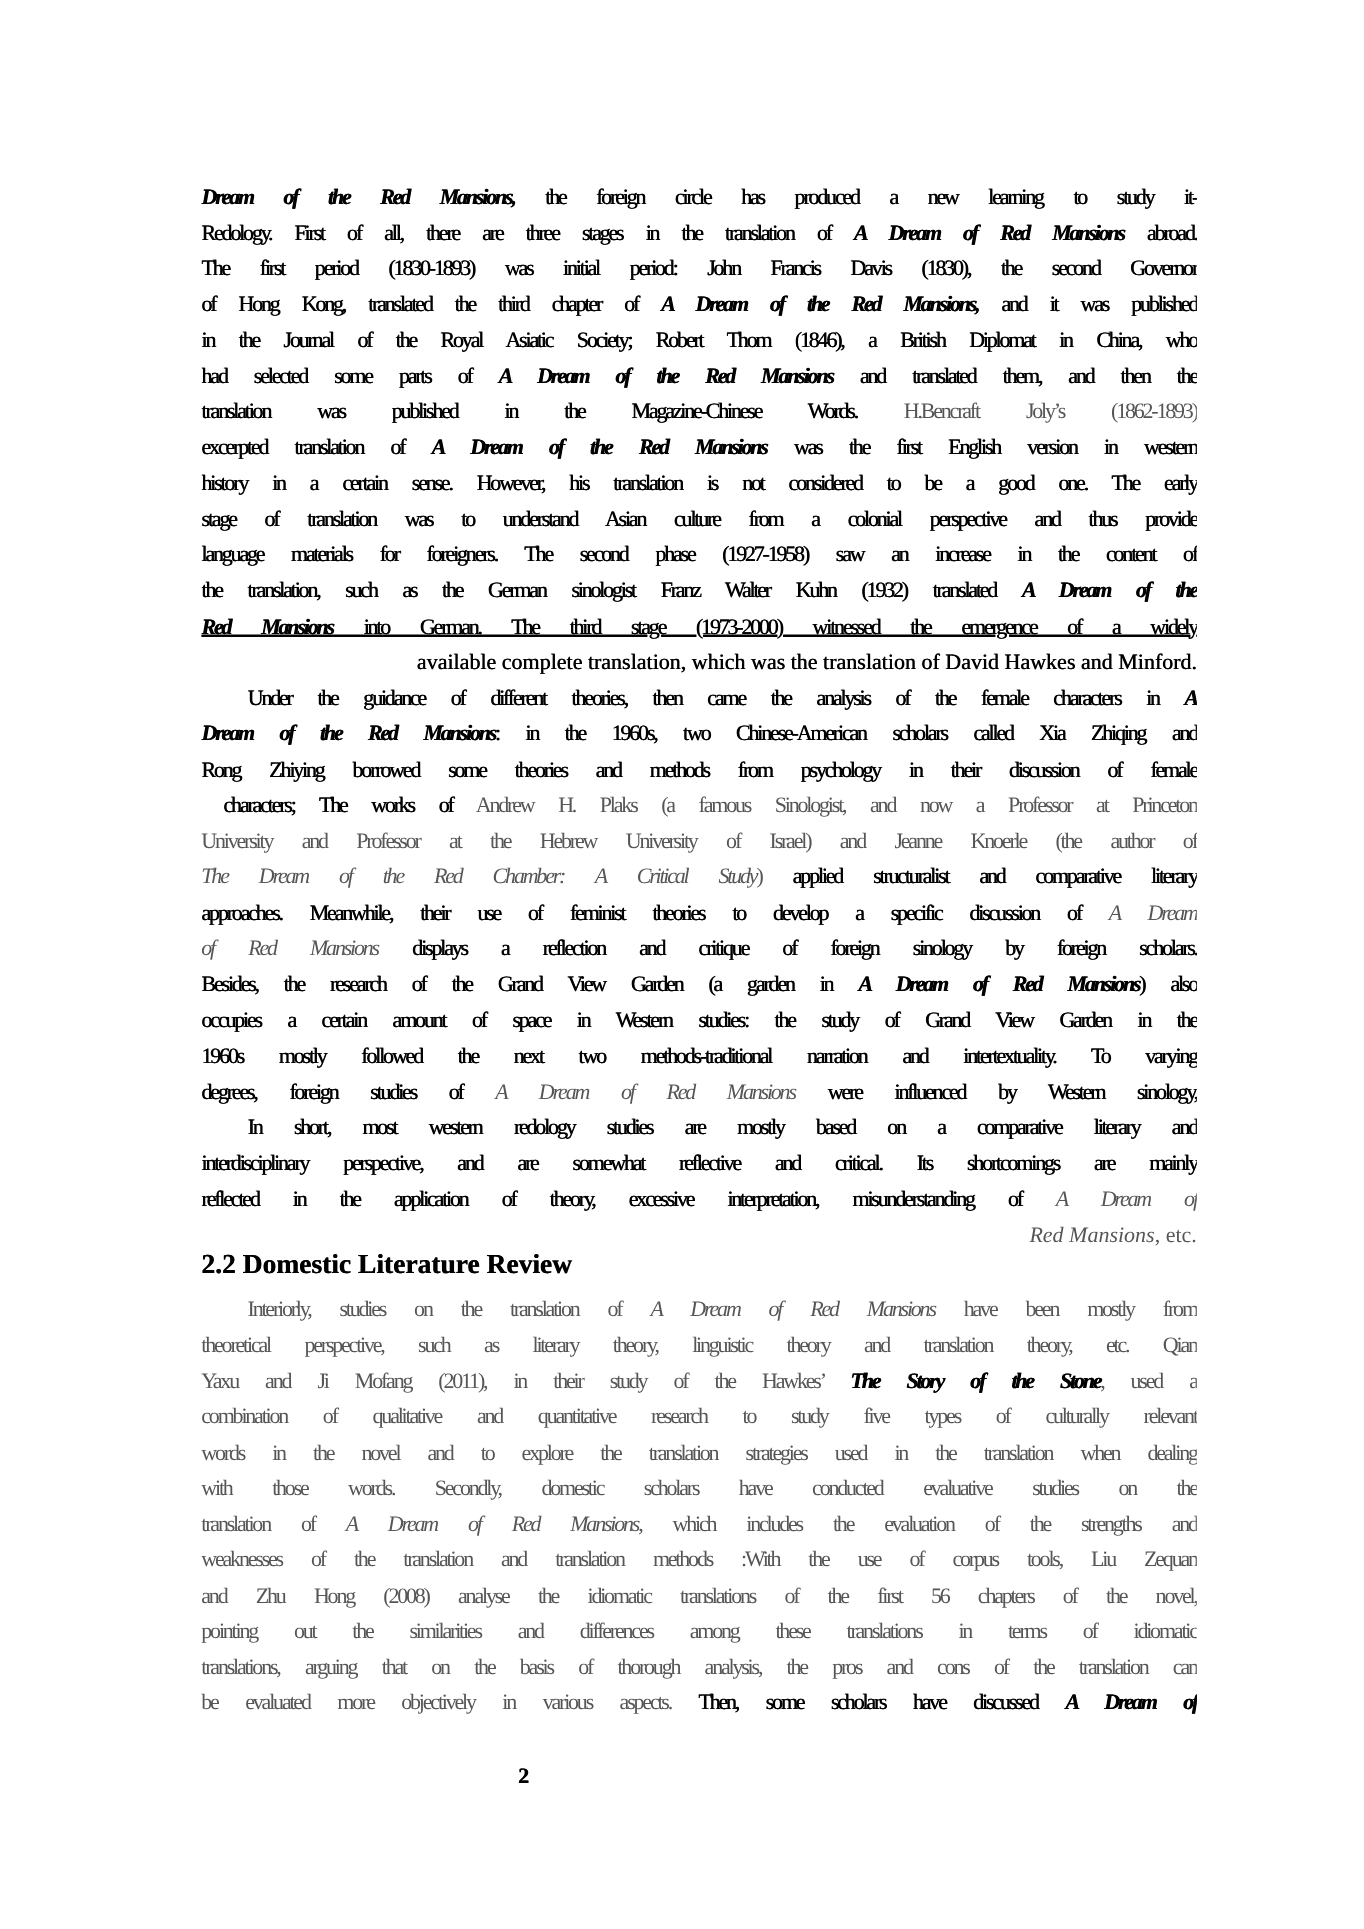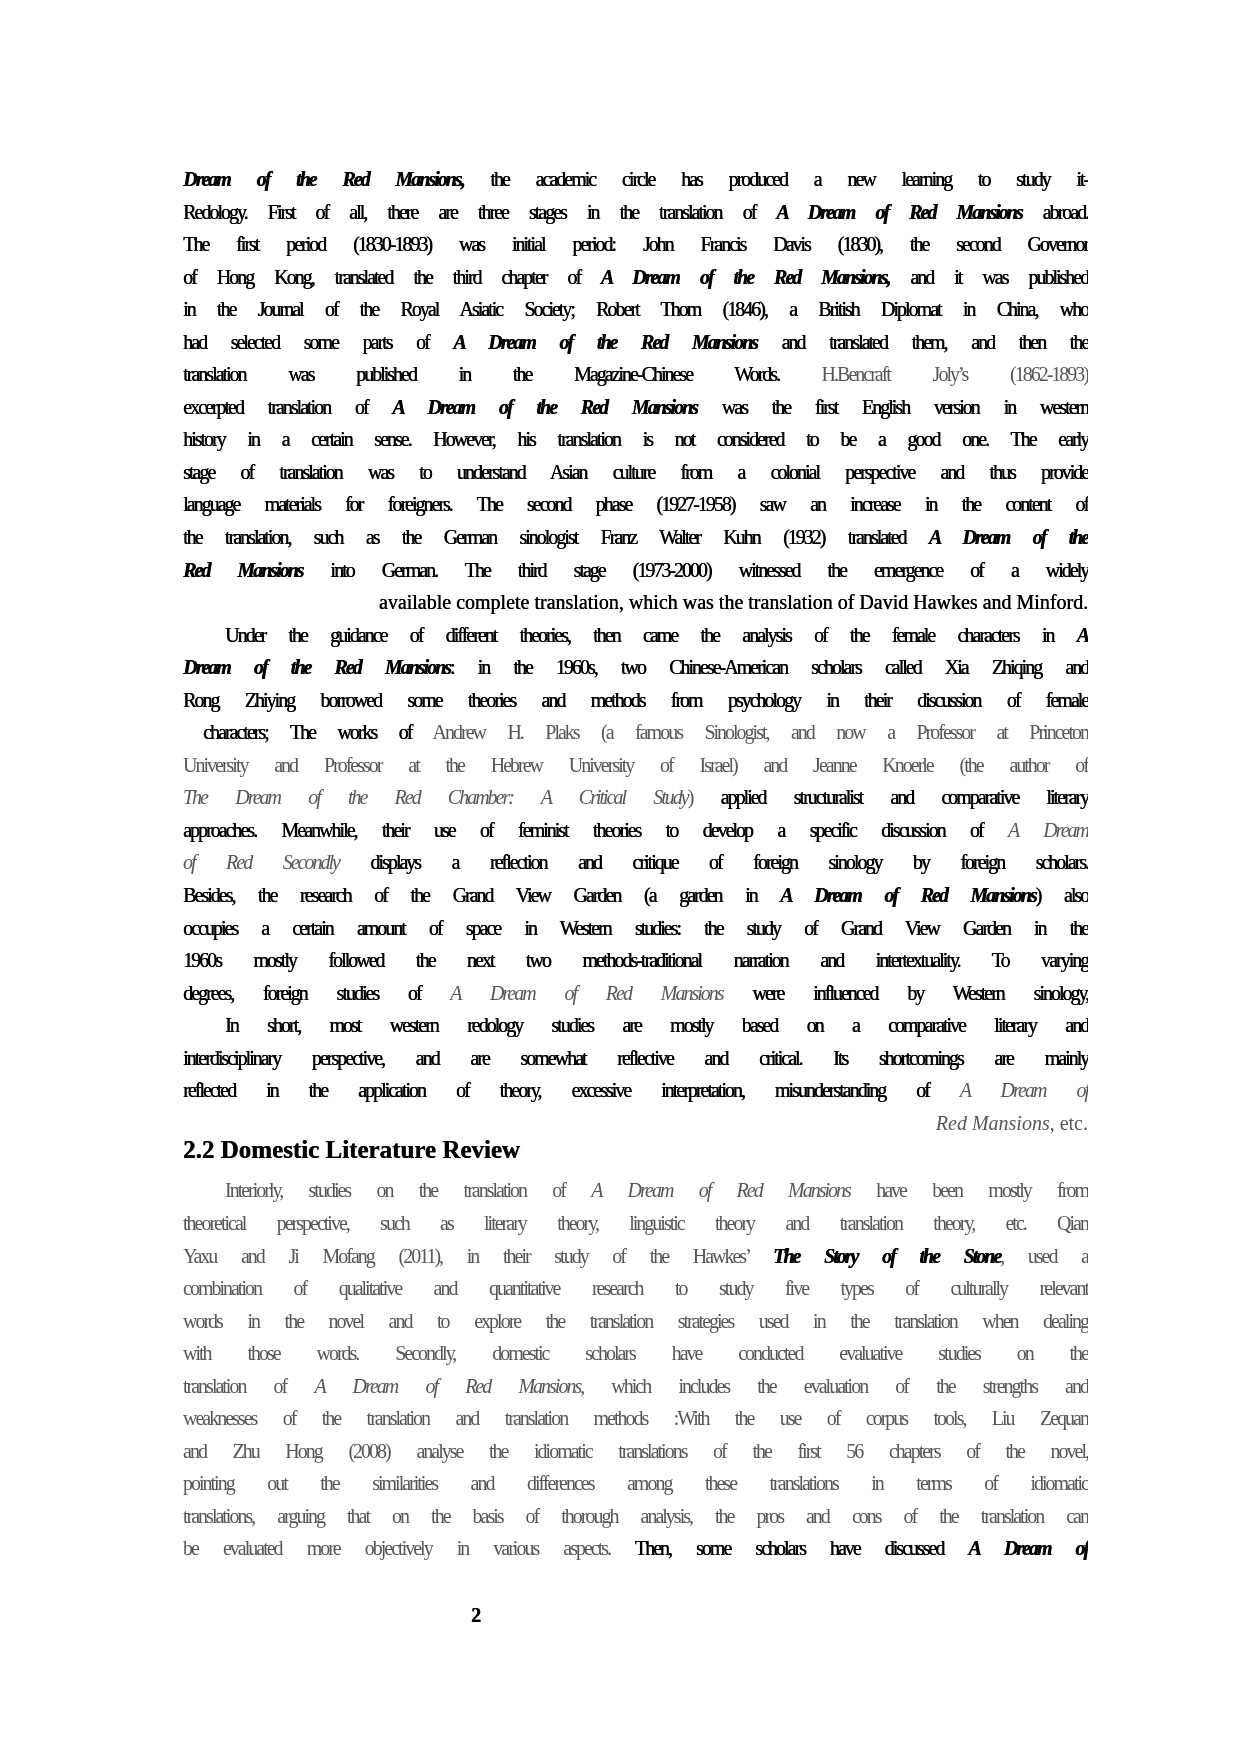--- a/index.html
+++ b/index.html
@@ -62,44 +62,44 @@
     font-size:20px;font-weight:bold;
     color:var(--ink-dark);
     text-shadow:0.4px 0 0 currentColor;
   }
 </style>
 </head>
 <body>
 
 <div class="column">
     <div class="para">
-      <div class="line just" style="letter-spacing: -2px;"><span class="dk bd it">Dream of the Red Mansions,</span><span class="dk"> the academic circle has produced a new learning to study it-</span></div>
+      <div class="line just" style="letter-spacing: -2px;"><span class="dk bd it">Dream of the Red Mansions,</span><span class="dk"> the foreign circle has produced a new learning to study it-</span></div>
       <div class="line just" style="letter-spacing: -2px;"><span class="dk">Redology. First of all, there are three stages in the translation of </span><span class="dk bd it">A Dream of Red Mansions</span><span class="dk"> abroad.</span></div>
       <div class="line just" style="letter-spacing: -2px;"><span class="dk">The first period (1830-1893) was initial period: John Francis Davis (1830), the second Governor</span></div>
       <div class="line just" style="letter-spacing: -2px;"><span class="dk">of Hong Kong, translated the third chapter of </span><span class="dk bd it">A Dream of the Red Mansions,</span><span class="dk"> and it was published</span></div>
       <div class="line just" style="letter-spacing: -2px;"><span class="dk">in the Journal of the Royal Asiatic Society; Robert Thom (1846), a British Diplomat in China, who</span></div>
       <div class="line just" style="letter-spacing: -2px;"><span class="dk">had selected some parts of </span><span class="dk bd it">A Dream of the Red Mansions</span><span class="dk"> and translated them, and then the</span></div>
       <div class="line just" style="letter-spacing: -2px;"><span class="dk">translation was published in the Magazine-Chinese Words. </span><span class="lt">H.Bencraft Joly’s (1862-1893)</span></div>
       <div class="line just" style="letter-spacing: -2px;"><span class="dk">excerpted translation of </span><span class="dk bd it">A Dream of the Red Mansions</span><span class="dk"> was the first English version in western</span></div>
       <div class="line just" style="letter-spacing: -2px;"><span class="dk">history in a certain sense. However, his translation is not considered to be a good one. The early</span></div>
       <div class="line just" style="letter-spacing: -2px;"><span class="dk">stage of translation was to understand Asian culture from a colonial perspective and thus provide</span></div>
       <div class="line just" style="letter-spacing: -2px;"><span class="dk">language materials for foreigners. The second phase (1927-1958) saw an increase in the content of</span></div>
       <div class="line just" style="letter-spacing: -2px;"><span class="dk">the translation, such as the German sinologist Franz Walter Kuhn (1932) translated </span><span class="dk bd it">A Dream of the</span></div>
-      <div class="line just" style="letter-spacing: -2px;"><span class="dk bd it">Red Mansions</span><span class="dk"> into German. The third stage (1973-2000) witnessed the emergence of a widely</span></div>
+      <div class="line just" style="letter-spacing: -2px; text-decoration: underline;"><span class="dk bd it">Red Mansions</span><span class="dk"> into German. The third stage (1973-2000) witnessed the emergence of a widely</span></div>
       <div class="line lastline" style=""><span class="dk">available complete translation, which was the translation of David Hawkes and Minford.</span></div>
     </div>
     <div class="para">
       <div class="line just indent" style="letter-spacing: -2px;"><span class="dk">Under the guidance of different theories, then came the analysis of the female characters in </span><span class="dk bd it">A</span></div>
       <div class="line just" style="letter-spacing: -2px;"><span class="dk bd it">Dream of the Red Mansions</span><span class="dk">: in the 1960s, two Chinese-American scholars called Xia Zhiqing and</span></div>
       <div class="line just" style="letter-spacing: -2px;"><span class="dk">Rong Zhiying borrowed some theories and methods from psychology in their discussion of female</span></div>
       <div class="line just" style="letter-spacing: -2px; margin-left: 20px;"><span class="dk">characters; The works of </span><span class="lt">Andrew H. Plaks (a famous Sinologist, and now a Professor at Princeton</span></div>
       <div class="line just" style="letter-spacing: -2px;"><span class="lt">University and Professor at the Hebrew University of Israel) and Jeanne Knoerle (the author of</span></div>
       <div class="line just" style="letter-spacing: -2px;"><span class="lt it">The Dream of the Red Chamber: A Critical Study</span><span class="lt">) </span><span class="dk">applied structuralist and comparative literary</span></div>
       <div class="line just" style="letter-spacing: -2px;"><span class="dk">approaches. Meanwhile, their use of feminist theories to develop a specific discussion of </span><span class="lt it">A Dream</span></div>
-      <div class="line just" style="letter-spacing: -2px;"><span class="lt it">of Red Secondly</span><span class="dk"> displays a reflection and critique of foreign sinology by foreign scholars.</span></div>
+      <div class="line just" style="letter-spacing: -2px;"><span class="lt it">of Red Mansions</span><span class="dk"> displays a reflection and critique of foreign sinology by foreign scholars.</span></div>
       <div class="line just" style="letter-spacing: -2px;"><span class="dk">Besides, the research of the Grand View Garden (a garden in </span><span class="dk bd it">A Dream of Red Mansions</span><span class="dk">) also</span></div>
       <div class="line just" style="letter-spacing: -2px;"><span class="dk">occupies a certain amount of space in Western studies: the study of Grand View Garden in the</span></div>
       <div class="line just" style="letter-spacing: -2px;"><span class="dk">1960s mostly followed the next two methods-traditional narration and intertextuality. To varying</span></div>
       <div class="line just" style="letter-spacing: -2px;"><span class="dk">degrees, foreign studies of </span><span class="lt it">A Dream of Red Mansions</span><span class="dk"> were influenced by Western sinology,</span></div>
     </div>
     <div class="para">
       <div class="line just indent" style="letter-spacing: -2px;"><span class="dk">In short, most western redology studies are mostly based on a comparative literary and</span></div>
       <div class="line just" style="letter-spacing: -2px;"><span class="dk">interdisciplinary perspective, and are somewhat reflective and critical. Its shortcomings are mainly</span></div>
       <div class="line just" style="letter-spacing: -2px;"><span class="dk">reflected in the application of theory, excessive interpretation, misunderstanding of </span><span class="lt it">A Dream of</span></div>
       <div class="line lastline" style=""><span class="lt it">Red Mansions</span><span class="lt">, etc.</span></div>

